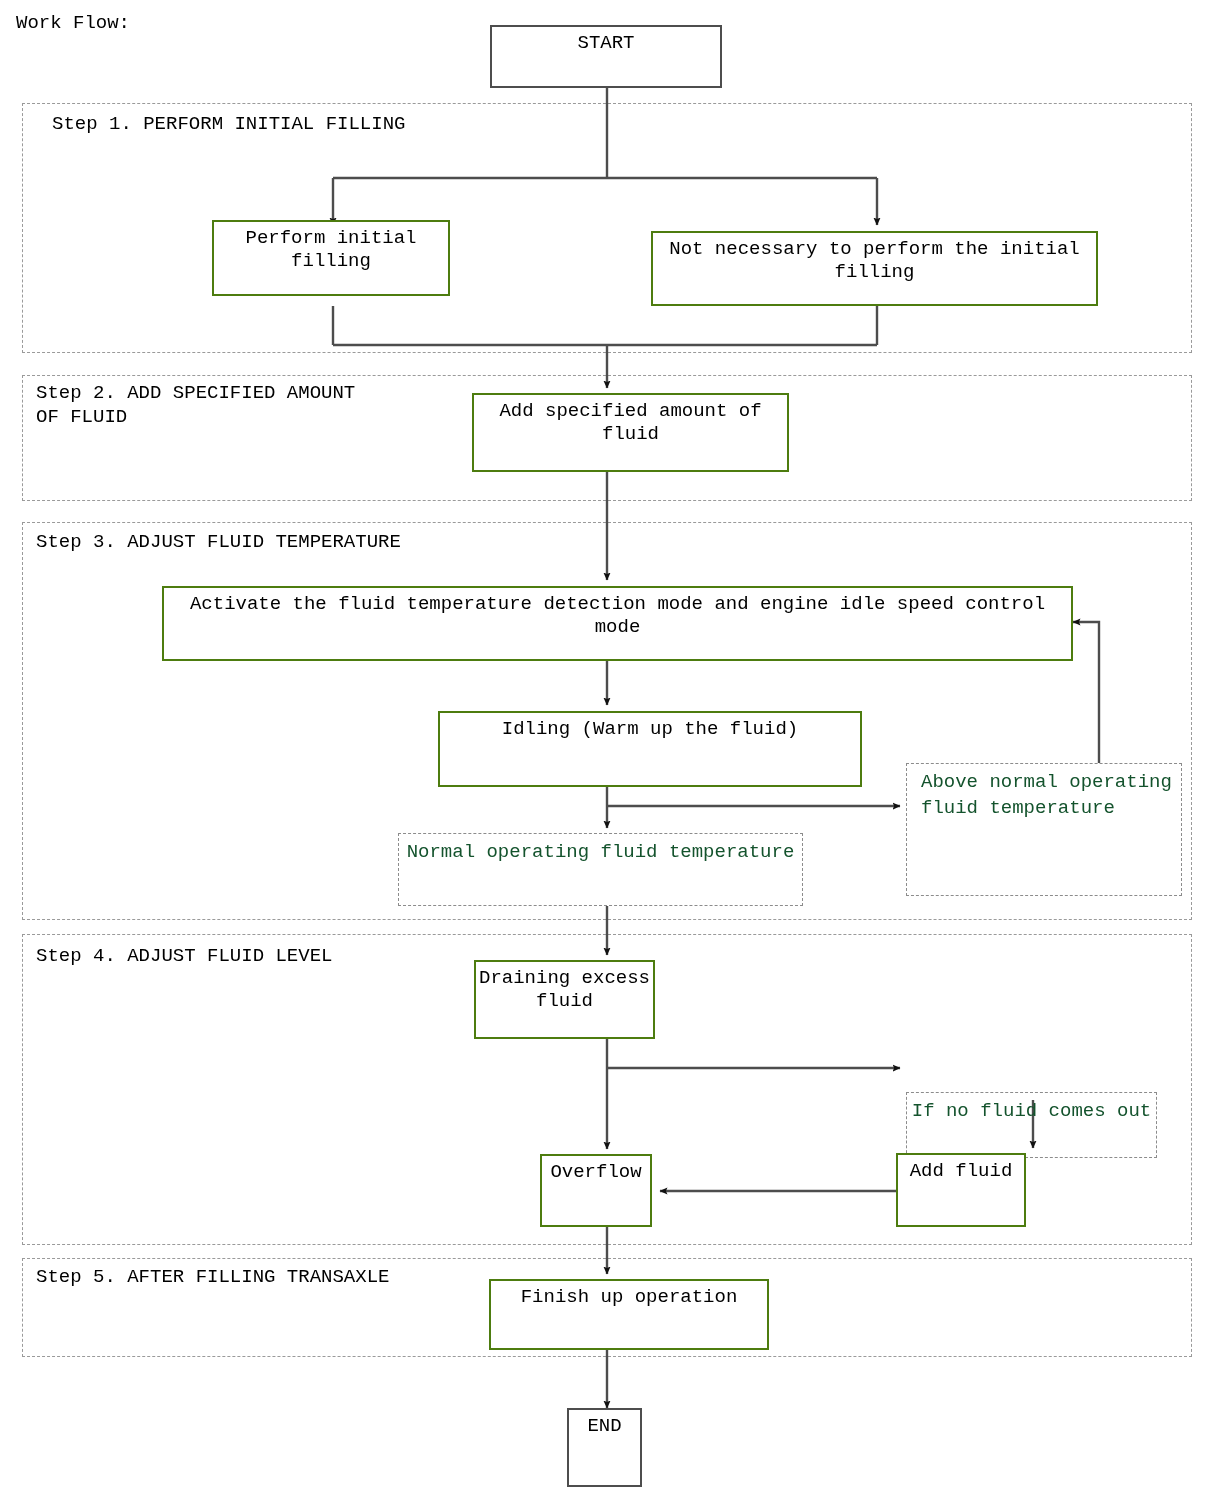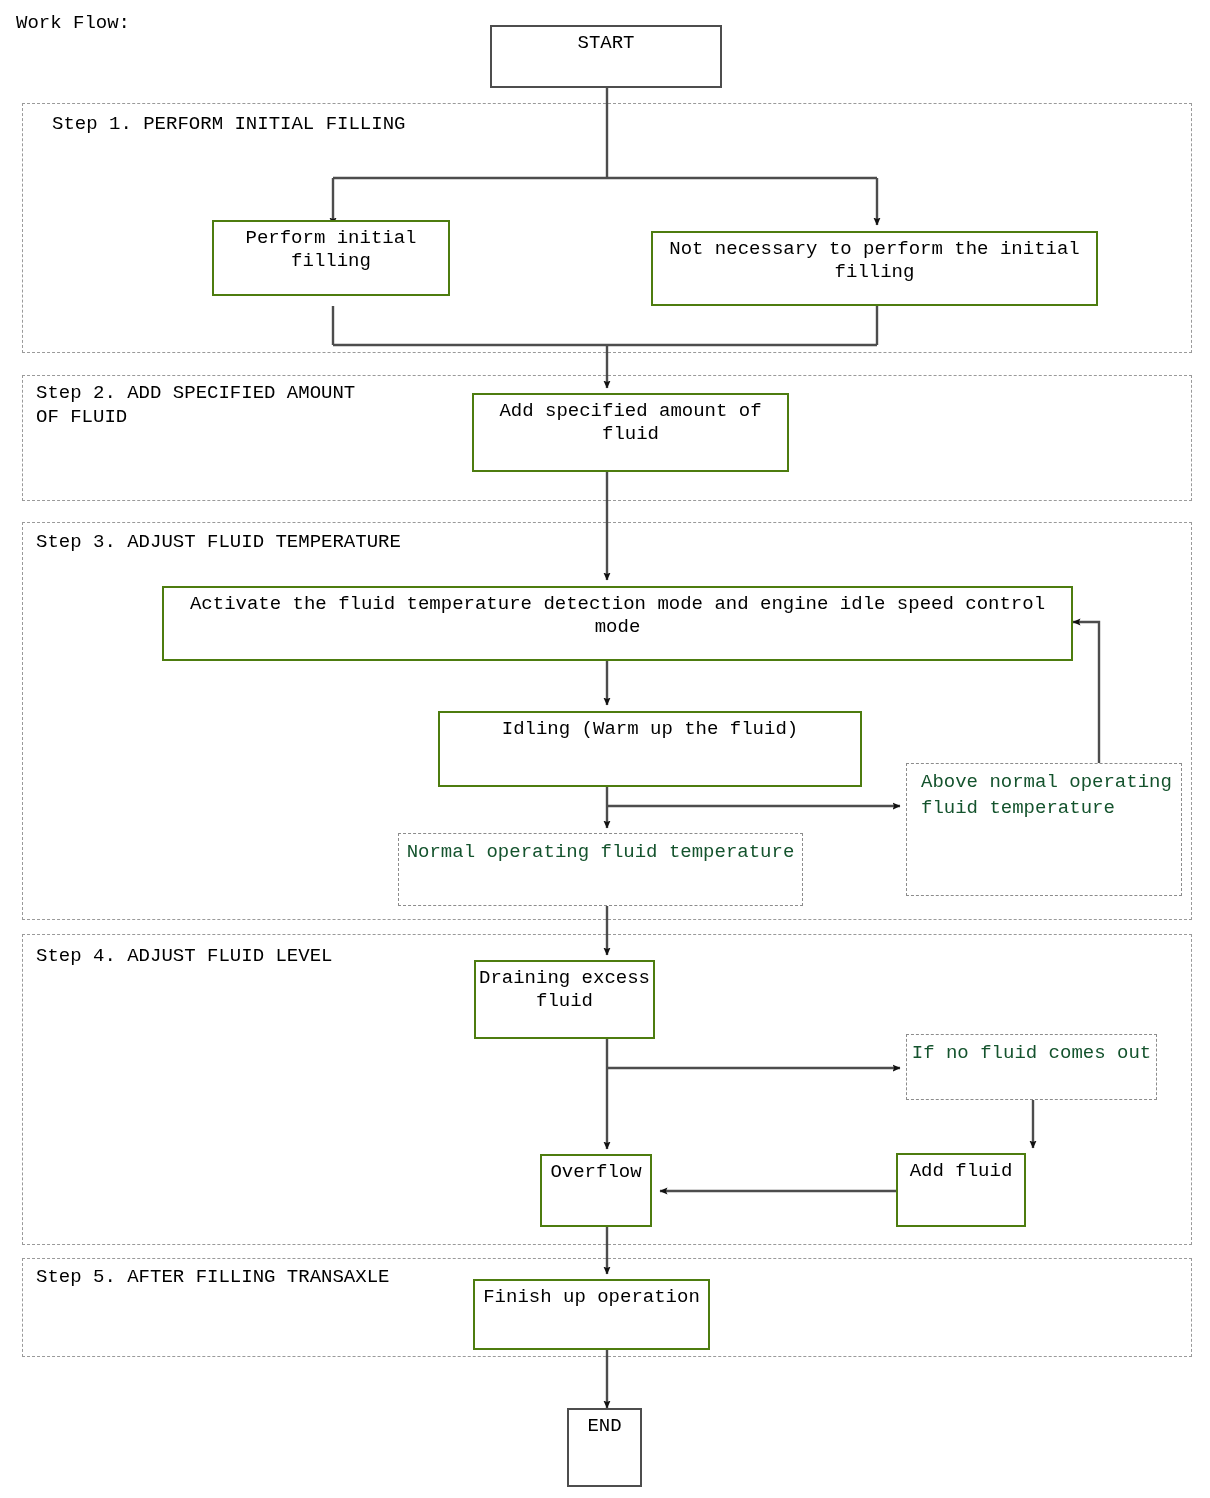--- a/index.html
+++ b/index.html
@@ -168,23 +168,23 @@
 
   <div class="node-dashed centered" style="left:398px; top:833px; width:405px; height:73px;">Normal operating fluid temperature</div>
 
   <div class="node-dashed" style="left:906px; top:763px; width:276px; height:133px;">
     <div>Above normal operating</div>
     <div>fluid temperature</div>
   </div>
 
   <div class="node" style="left:474px; top:960px; width:181px; height:79px;">Draining excess fluid</div>
 
-  <div class="node-dashed centered" style="left:906px; top:1034px; width:251px; height:66px;">If no fluid comes out</div>
+  <div class="node-dashed centered" style="left:906px; top:1092px; width:251px; height:66px;">If no fluid comes out</div>
 
   <div class="node" style="left:540px; top:1154px; width:112px; height:73px;">Overflow</div>
 
   <div class="node" style="left:896px; top:1153px; width:130px; height:74px;">Add fluid</div>
 
-  <div class="node" style="left:473px; top:1279px; width:237px; height:71px;">Finish up operation</div>
+  <div class="node" style="left:489px; top:1279px; width:280px; height:71px;">Finish up operation</div>
 
   <div class="node start-end" style="left:567px; top:1408px; width:75px; height:79px;">END</div>
 
 </div>
 
 </body></html>

